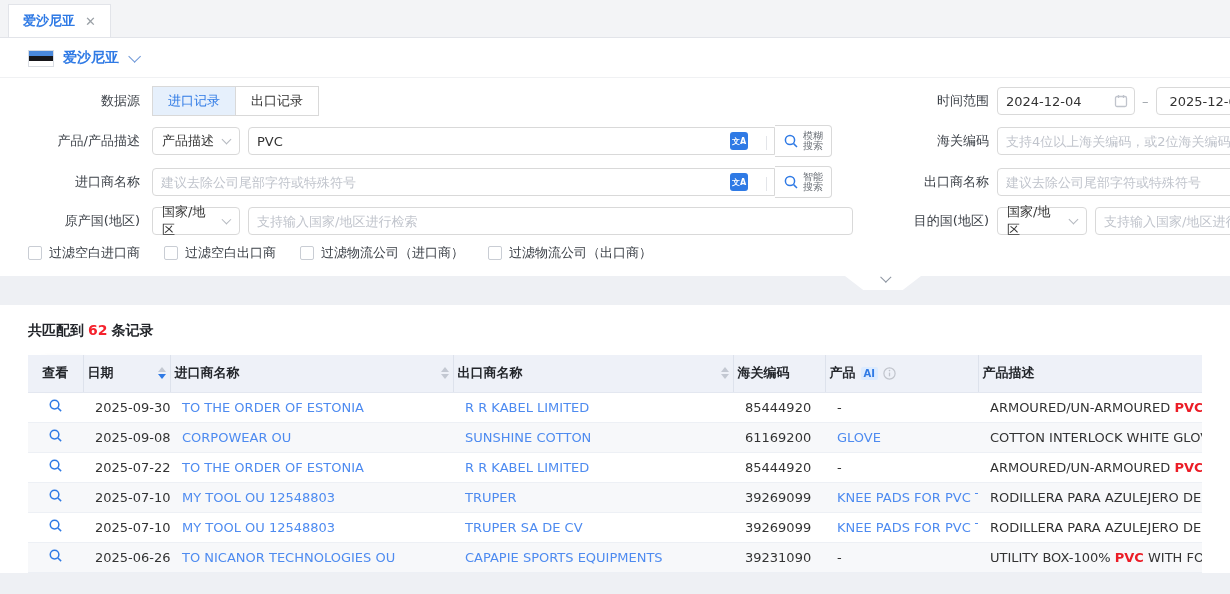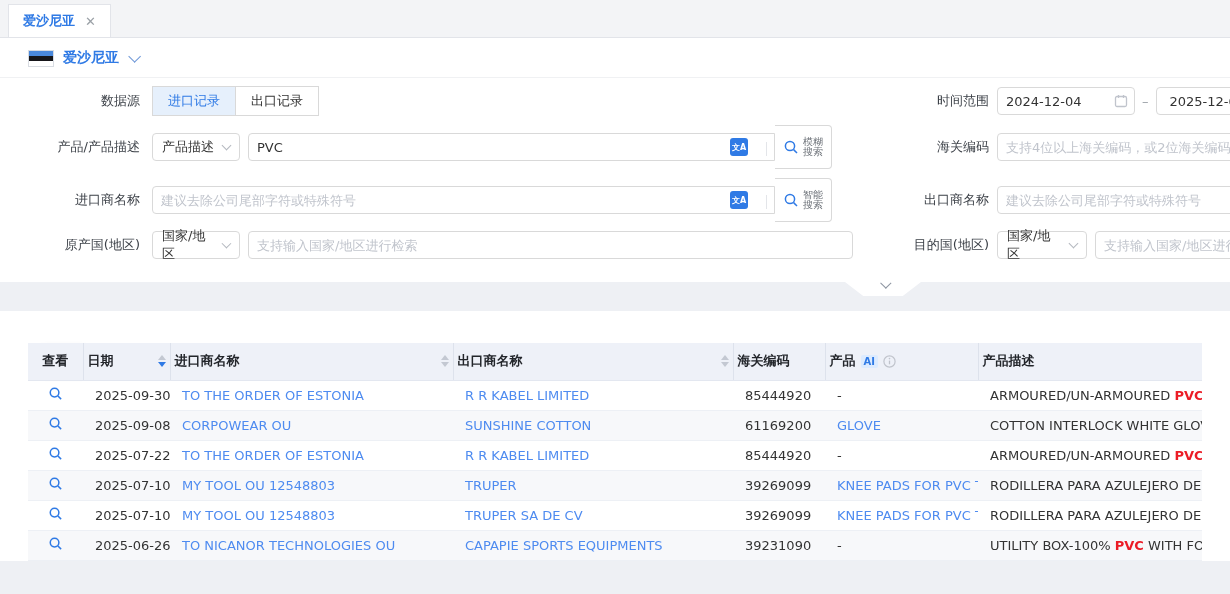--- a/index.html
+++ b/index.html
@@ -37,21 +37,21 @@
   .seg .off { border-left:1px solid #d9d9d9; color:#333; }
   .sel { height:28px; border:1px solid #d9d9d9; border-radius:4px; background:#fff; display:flex; align-items:center; justify-content:space-between; padding:0 9px; cursor:pointer; }
   .sel .schev { width:7px; height:7px; border-right:1.4px solid #b4b8bf; border-bottom:1.4px solid #b4b8bf; transform:rotate(45deg); margin:-3px 0 0 8px; }
   .inp { height:28px; border:1px solid #d9d9d9; border-radius:4px; background:#fff; font-size:13px; color:#333; padding:0 8px; font-family:inherit; }
   .inp::placeholder { color:#c0c4cc; }
   .inp-wrap { position:relative; display:flex; align-items:center; }
   .inp-wrap .inp { border-top-right-radius:0; border-bottom-right-radius:0; }
   .in-icons { position:absolute; right:8px; display:flex; align-items:flex-end; gap:18px; }
   .trans-icon { width:18px; height:18px; background:#2f7ae5; color:#fff; border-radius:3px; font-size:8px; font-weight:bold; display:flex; align-items:center; justify-content:center; letter-spacing:0; }
   .vbar { width:1px; height:14px; background:#e3e5e9; }
-  .attach { height:44px; border:1px solid #d9d9d9; border-left:none; border-radius:0 4px 4px 0; display:flex; align-items:center; gap:4px; padding:0 8px; background:#fff; cursor:pointer; }
+  .attach { height:32px; border:1px solid #d9d9d9; border-left:none; border-radius:0 4px 4px 0; display:flex; align-items:center; gap:4px; padding:0 8px; background:#fff; cursor:pointer; }
   .attach .txt { font-size:10px; color:#6b7077; line-height:1.05; }
   .date-inp { position:relative; display:flex; align-items:center; }
   .date-inp .inp { padding-right:20px; }
   .cal { position:absolute; right:7px; }
   .dash { margin:0 7px; color:#9aa0a6; }
   .cbx-row { display:flex; align-items:center; gap:24px; margin-top:4px; }
   .cbx { display:flex; align-items:center; gap:7px; cursor:pointer; color:#3a3f46; }
   .box { width:14px; height:14px; border:1px solid #c9cdd4; border-radius:2px; background:#fff; }
   .notch { position:absolute; left:845px; bottom:-14px; width:76px; height:14px; background:#fff; clip-path:polygon(0 0,100% 0,76% 100%,24% 100%); display:flex; justify-content:center; }
   .notch .chev { border-color:#8c94a0; width:8px; height:8px; transform:rotate(45deg) translateY(-4px); }
@@ -203,30 +203,51 @@
       <div class="f-right">
         <div class="f-rlabel">目的国(地区)</div>
         <div class="sel" style="width:90px;">
           <span>国家/地区</span>
             <span class="schev"></span>
         </div>
         <input class="inp" style="width: 250px; margin-left: 8px;" placeholder="支持输入国家/地区进行检索">
       </div>
     </div>
 
+    <div class="cbx-row">
+      <label class="cbx">
+          <span class="box"></span>
+          <span>过滤空白进口商</span>
+        </label>
+      <label class="cbx">
+          <span class="box"></span>
+          <span>过滤空白出口商</span>
+        </label>
+      <label class="cbx">
+          <span class="box"></span>
+          <span>过滤物流公司（进口商）</span>
+        </label>
+      <label class="cbx">
+          <span class="box"></span>
+          <span>过滤物流公司（出口商）</span>
+        </label>
+    </div>
   </div>
 
   <div class="notch">
     <span class="chev"></span>
   </div>
 </div>
 
 <div class="gap"></div>
 
 <div class="panel results">
+  <div class="summary">
+    <span>共匹配到</span><span class="count">62</span><span>条记录</span>
+  </div>
 
   <table>
     <thead>
       <tr>
         <th class="col-view">查看</th>
         <th class="col-date">
             <span class="th-flex">
               <span>日期</span>
               <span class="sort">
                 <i class="up"></i>

